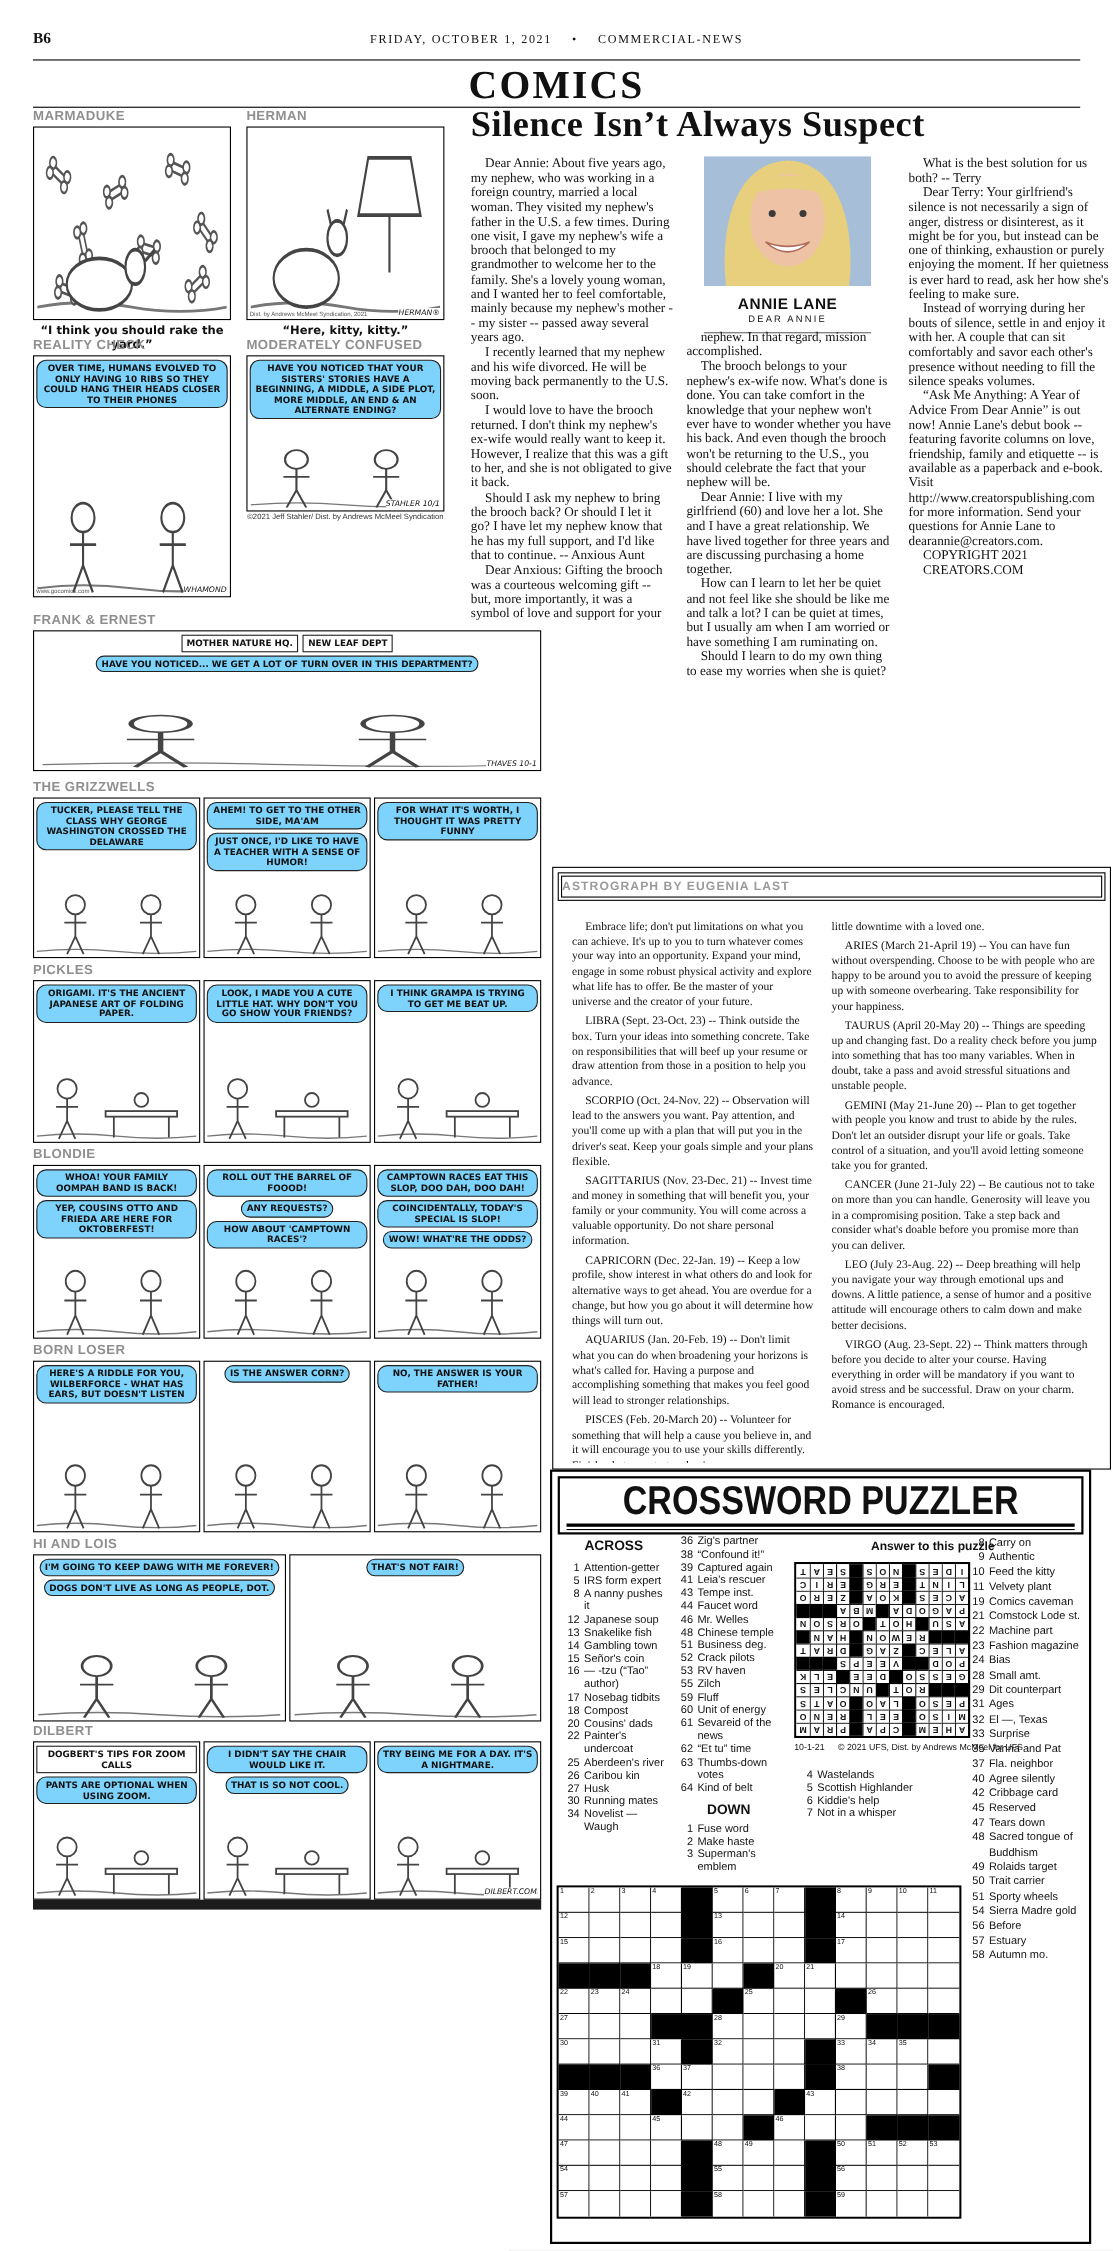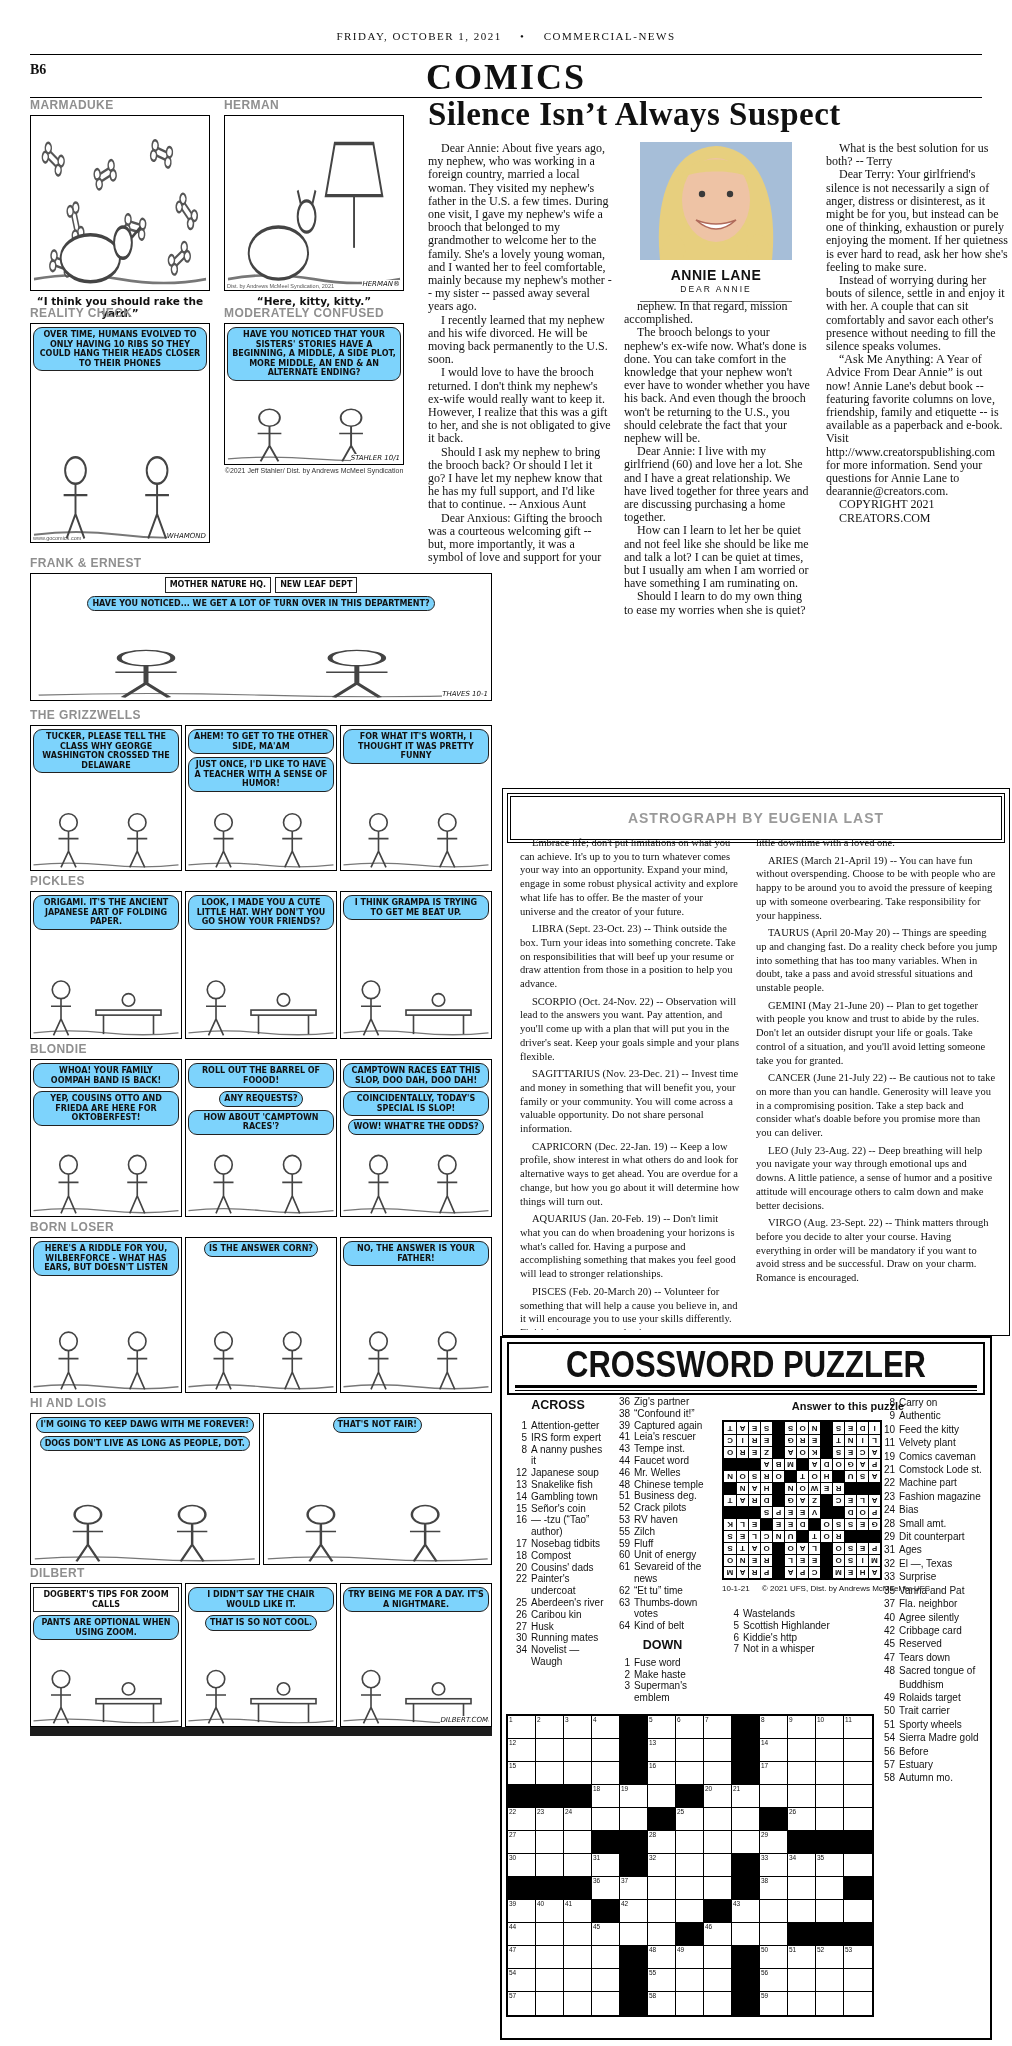--- a/index.html
+++ b/index.html
@@ -1,19 +1,19 @@
 <!DOCTYPE html>
 <html><head>
 <meta charset="utf-8">
 <style>
   html,body{margin:0;padding:0;background:#e8e8e8;}
   #page{position:relative;width:1012px;height:2046px;background:#fff;font-family:"Liberation Serif",serif;color:#111;overflow:hidden;margin:0 auto;}
   .abs{position:absolute;}
   .rule{position:absolute;background:#000;height:1px;}
-  .pageno{font-weight:bold;font-size:14px;font-family:"Liberation Serif",serif;margin-top:34px;}
+  .pageno{font-weight:bold;font-size:14px;font-family:"Liberation Serif",serif;}
   .dateline{font-size:11px;letter-spacing:1.5px;font-family:"Liberation Serif",serif;}
   .section-title{font-family:"Liberation Serif",serif;font-weight:bold;font-size:36px;letter-spacing:2px;transform:scaleY(1.05);}
   .comic-title{font-family:"Liberation Sans",sans-serif;font-weight:bold;font-size:12px;color:#8f8f8f;letter-spacing:.4px;margin-bottom:3px;}
   .panel-row{display:flex;gap:3px;}
   .panel{position:relative;flex:1;border:1.5px solid #000;background:#fff;overflow:hidden;text-align:center;}
   .bubble{position:relative;z-index:2;display:inline-block;vertical-align:top;border:1px solid #222;border-radius:9px;background:#7dd3fc;padding:2px 4px;margin:3px 2px 0;font-family:"DejaVu Sans",sans-serif;font-weight:bold;font-size:8px;line-height:9.5px;text-align:center;max-width:95%;}
   .sign{border-radius:0;background:#fff;}
   .panel svg{position:absolute;left:0;bottom:0;width:100%;z-index:1;}
   .caption{margin-top:4px;text-align:center;font-family:"DejaVu Sans",sans-serif;font-weight:bold;font-size:10.5px;}
   .credit{margin-top:2px;text-align:center;font-family:"Liberation Sans",sans-serif;font-size:7px;color:#333;}
@@ -21,21 +21,21 @@
   .incredit{position:absolute;left:2px;bottom:1px;z-index:2;font-family:"Liberation Sans",sans-serif;font-size:5.5px;color:#555;}
   .headline{font-family:"Liberation Serif",serif;font-weight:bold;font-size:33px;letter-spacing:.5px;}
   .adv-col{font-size:12px;line-height:13.2px;overflow:hidden;}
   .adv-col p{margin:0;text-indent:13px;}
   .annie-box{width:152px;margin:0 auto;text-align:center;}
   .annie-name{font-family:"Liberation Sans",sans-serif;font-weight:bold;font-size:14px;letter-spacing:.5px;margin-top:3px;}
   .annie-sub{font-family:"Liberation Sans",sans-serif;font-size:8.5px;letter-spacing:2px;margin-top:1px;}
   .annie-rule{height:1px;background:#666;margin-top:7px;}
   .astro-box{border:1px solid #000;}
   .astro-head-outer{border:1px solid #000;margin:4px;padding:2px;}
-  .astro-head-inner{border:1px solid #000;text-align:center;font-family:"Liberation Sans",sans-serif;font-weight:bold;font-size:14px;letter-spacing:1px;color:#9a9a9a;padding:13px 0;}
+  .astro-head-inner{border:1px solid #000;text-align:left;font-family:"Liberation Sans",sans-serif;font-weight:bold;font-size:11px;letter-spacing:1px;color:#9a9a9a;padding:3px 0;}
   .astro-col{font-size:10.5px;line-height:13.7px;overflow:hidden;}
   .astro-col p{margin:4px;text-indent:12px;}
   .astro-col p.noind{text-indent:0;}
   .cw-box{border:2px solid #000;}
   .cw-titlebox{position:absolute;border:2px solid #000;padding:3px 6px 2px;background:#fff;}
   .cw-title{text-align:center;font-family:"Liberation Sans",sans-serif;font-weight:bold;font-size:31px;letter-spacing:0;transform:scaleY(1.18);transform-origin:center;white-space:nowrap;}
   .cw-dblrule{border-top:3px solid #000;border-bottom:1px solid #000;height:2px;margin-top:2px;}
   .clues{font-family:"Liberation Sans",sans-serif;font-size:10px;line-height:11.8px;}
   .clue{display:flex;}
   .cn{width:17px;text-align:right;padding-right:4px;flex:none;}
@@ -1121,21 +1121,21 @@
       <div class="clue">
         <span class="cn">4</span>
         <span class="ct">Wastelands</span>
       </div>
       <div class="clue">
         <span class="cn">5</span>
         <span class="ct">Scottish Highlander</span>
       </div>
       <div class="clue">
         <span class="cn">6</span>
-        <span class="ct">Kiddie's http</span>
+        <span class="ct">Kiddie's help</span>
       </div>
       <div class="clue">
         <span class="cn">7</span>
         <span class="ct">Not in a whisper</span>
       </div>
     </div>
   <div class="abs clues" id="cw-col4" style="left:878px;top:1396px;width:106px;line-height:13.4px;">
       <div class="clue">
         <span class="cn">8</span>
         <span class="ct">Carry on</span>

